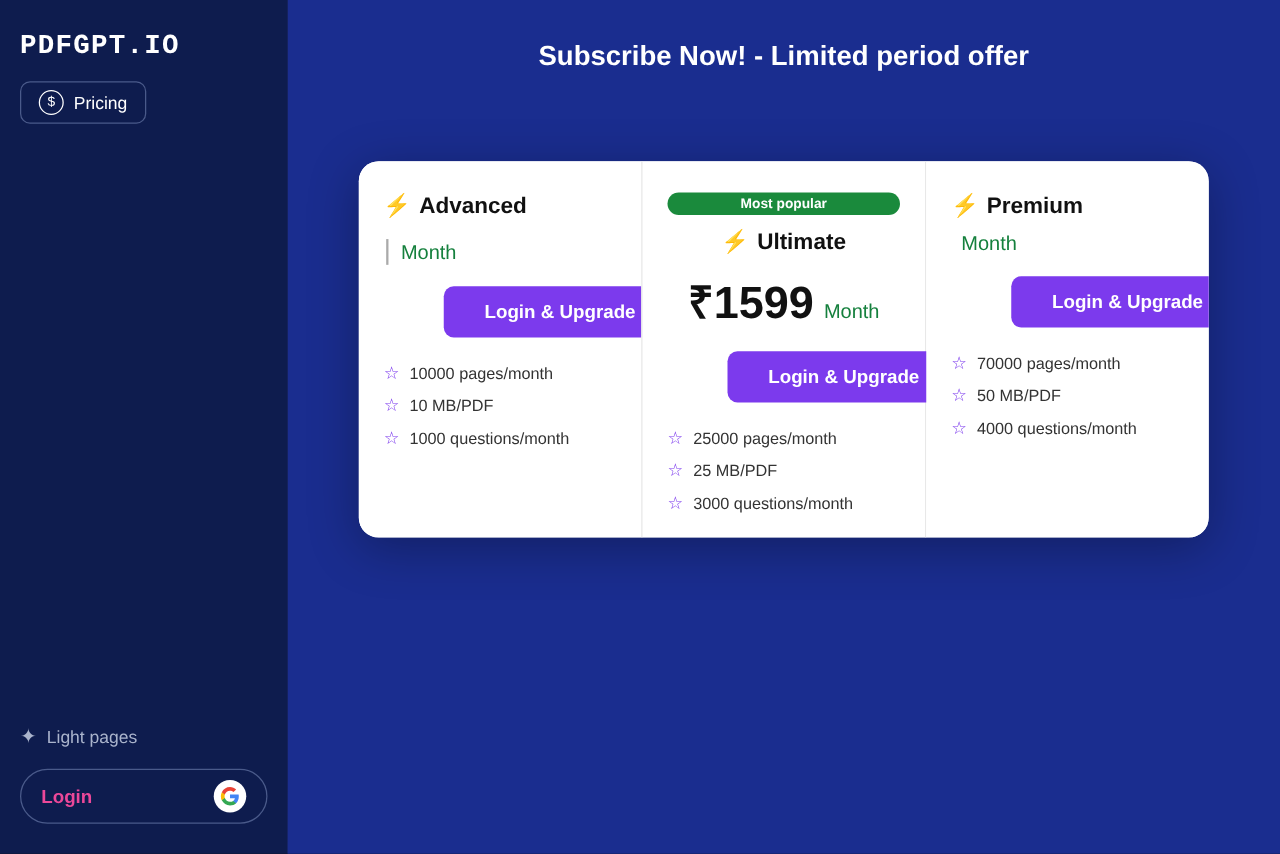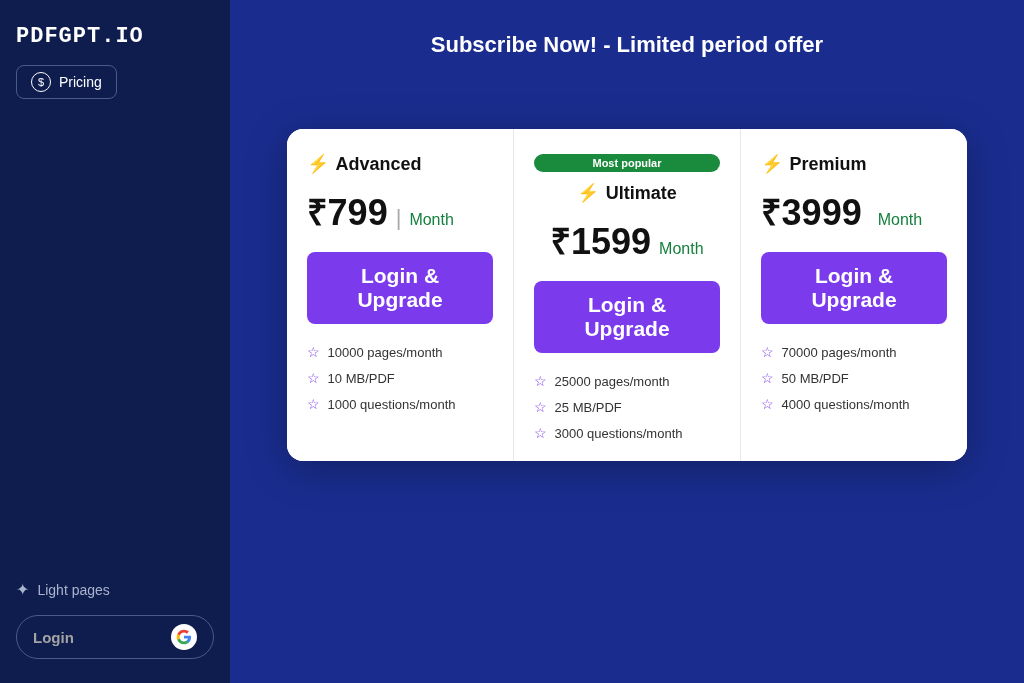--- a/index.html
+++ b/index.html
@@ -76,21 +76,21 @@
       color: #aab4cc;
     }
     .login-btn {
       display: flex;
       align-items: center;
       justify-content: space-between;
       background: transparent;
       border: 1.5px solid #4a5a8a;
       border-radius: 24px;
       padding: 8px 16px;
-      color: #a3a3a3;
+      color: #ec4899;
       font-size: 15px;
       font-weight: 600;
       cursor: pointer;
       width: 100%;
     }
     .google-icon {
       width: 26px;
       height: 26px;
       border-radius: 50%;
       background: #fff;
@@ -199,25 +199,26 @@
       font-weight: 500;
     }
 
     .upgrade-btn {
       width: 100%;
       background: #7c3aed;
       color: #fff;
       border: none;
       border-radius: 8px;
       padding: 12px;
-      font-size: 21px;
+      font-size: 15px;
       font-weight: 600;
       cursor: pointer;
       margin-bottom: 20px;
       transition: background 0.2s;
+      margin-left: 48px;
     }
 
     .features-list {
       list-style: none;
       display: flex;
       flex-direction: column;
       gap: 10px;
     }
     .feature-item {
       display: flex;
@@ -277,21 +278,20 @@
   <h2 class="subscribe-title">Subscribe Now! - Limited period offer</h2>
 
   <div class="pricing-cards">
 
     <div class="plan-card">
       <div class="plan-name-row">
         <span class="plan-icon">⚡</span>
         <span>Advanced</span>
       </div>
       <div class="price-row">
-        <span class="price-amount">₹799</span>
         <span class="price-divider">|</span>
         <span class="price-period">Month</span>
       </div>
       <button class="upgrade-btn">Login &amp; Upgrade</button>
       <ul class="features-list">
         <li class="feature-item">
           <span class="star-icon">☆</span>
           <span>10000 pages/month</span>
         </li>
         <li class="feature-item">
@@ -333,21 +333,20 @@
         </li>
       </ul>
     </div>
 
     <div class="plan-card">
       <div class="plan-name-row">
         <span class="plan-icon">⚡</span>
         <span>Premium</span>
       </div>
       <div class="price-row">
-        <span class="price-amount">₹3999</span>
         <span class="price-period" style="margin-left:8px;">Month</span>
       </div>
       <button class="upgrade-btn">Login &amp; Upgrade</button>
       <ul class="features-list">
         <li class="feature-item">
           <span class="star-icon">☆</span>
           <span>70000 pages/month</span>
         </li>
         <li class="feature-item">
           <span class="star-icon">☆</span>

